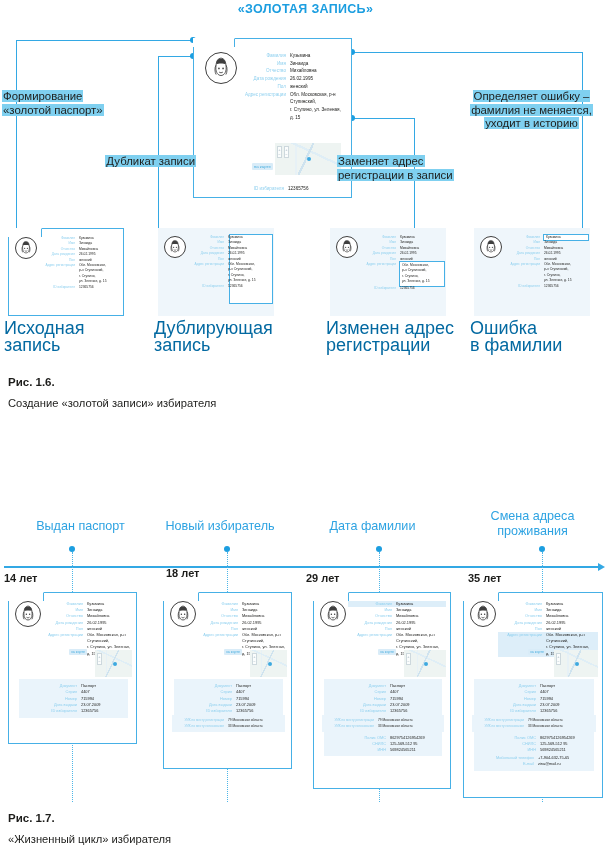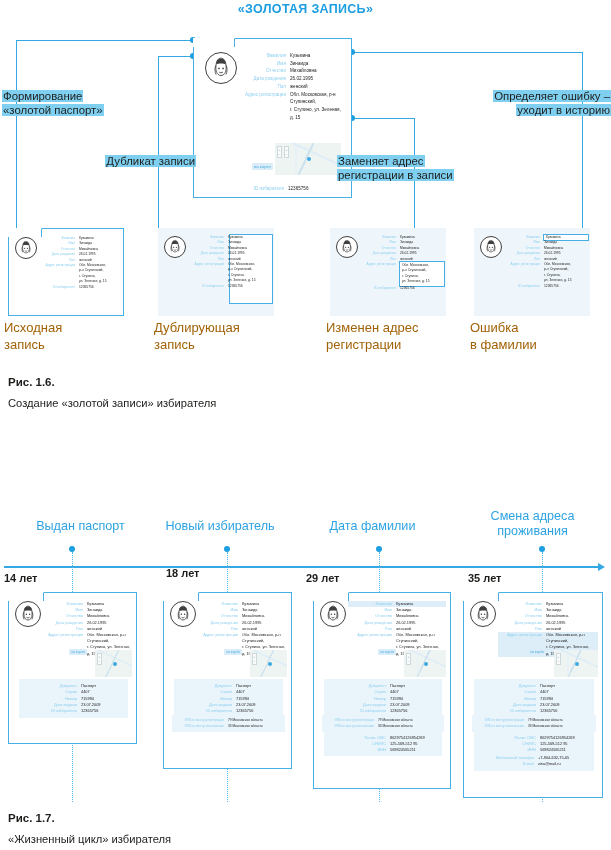--- a/index.html
+++ b/index.html
@@ -20,21 +20,21 @@
     position: absolute;
     font-size: 11.4px; line-height: 13.6px;
     color: #1d1d1b;
   }
   .callout span {
     background: #7fd0f0;
     padding: 0 1px;
     box-decoration-break: clone;
     -webkit-box-decoration-break: clone;
   }
-  .callout.r { text-align: right; }
+  .callout.r { text-align: center; }
 
   
   .hline { position: absolute; height: 1px; background: #33a8e4; }
   .vline { position: absolute; width: 1px; background: #33a8e4; }
   .dot {
     position: absolute; width: 6px; height: 6px; border-radius: 50%;
     background: #1c9ee0;
   }
   .dotline {
     position: absolute; width: 0; border-left: 1px dotted #4cb6e8;
@@ -98,22 +98,22 @@
 
   .grey-card { background: #eff6fb; border: none; }
 
   .caption-t {
     position: absolute; font-size: 11.5px; font-weight: bold; color: #1d1d1b;
   }
   .caption-b {
     position: absolute; font-size: 11.2px; color: #1d1d1b;
   }
   .cardlabel {
-    position: absolute; font-size: 13px; line-height: 16.5px;
-    color: #a16207;
+    position: absolute; font-size: 18px; line-height: 16.5px;
+    color: #0369a1;
   }
   .tl-label {
     position: absolute; font-size: 12.6px; line-height: 15px;
     color: #2ea3e2;
   }
   .tl-age {
     position: absolute; font-size: 11px; font-weight: bold; color: #1d1d1b;
   }
   .arrowhead {
     position: absolute; width: 0; height: 0;
@@ -218,20 +218,21 @@
     </div>
   <div class="callout" id="co1" style="left:56px; top:155px; width:140px; text-align:right;">
       <div><span>Дубликат записи</span></div>
     </div>
   <div class="callout" id="co2" style="left:337px; top:155px; width:150px;">
       <div><span>Заменяет адрес</span></div>
       <div><span>регистрации в записи</span></div>
     </div>
   <div class="callout r" id="co3" style="left:452px; top:90px; width:159px;">
       <div><span>Определяет ошибку –</span></div>
+      <div><span>фамилия не меняется,</span></div>
       <div><span>уходит в историю</span></div>
     </div>
 
   <div class="card" id="sc0" style="left:8px; top:228px; width:116px; height:88px;">
       <div class="tab" style="width:34px;"></div>
       <div class="avatar" style="left:6px;top:8px;width:22px;height:22px;">
         <svg viewBox="0 0 32 32">
           <g fill="none" stroke="#3f3f3f" stroke-width="1.1">
             <path d="M10.5 16 C10.5 8.5 13 5.5 16 5.5 C19 5.5 21.5 8.5 21.5 16 C21.5 21 19 24 16 24 C13 24 10.5 21 10.5 16 Z"></path>
             <path d="M11 12 C11 7 13 6 16 6 C19 6 21 7.5 21 12 C19 11 13 11 11 12 Z" fill="#3f3f3f" stroke="none"></path>

